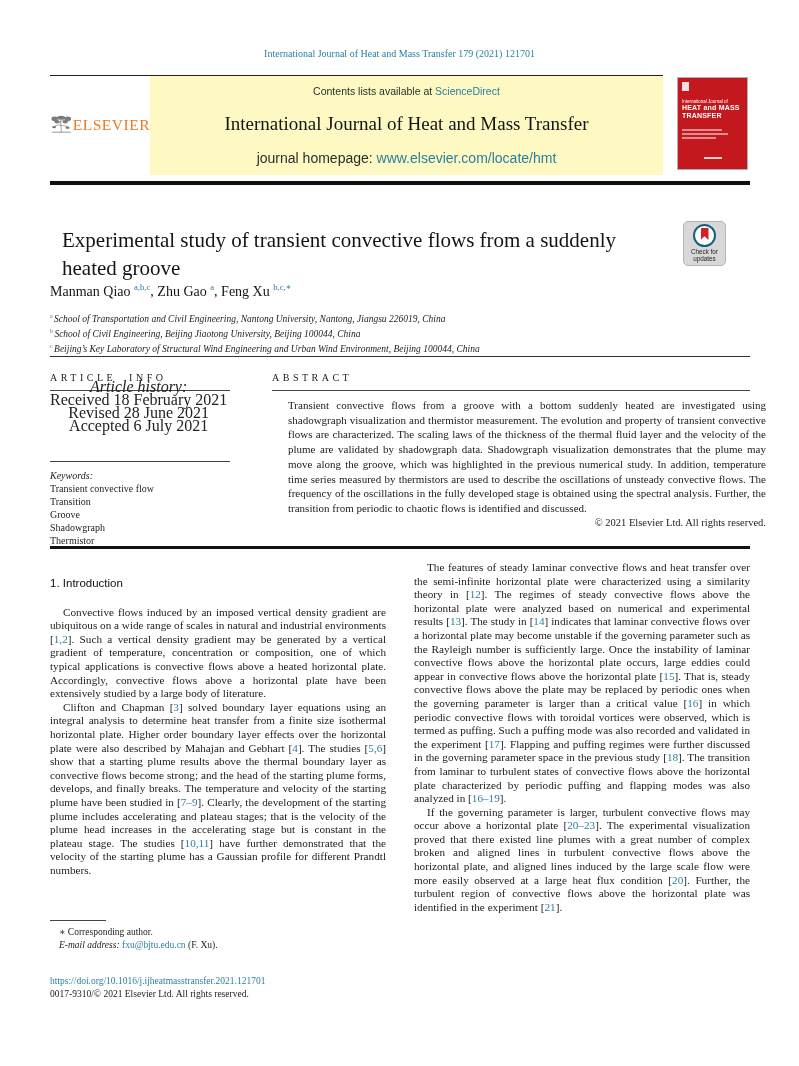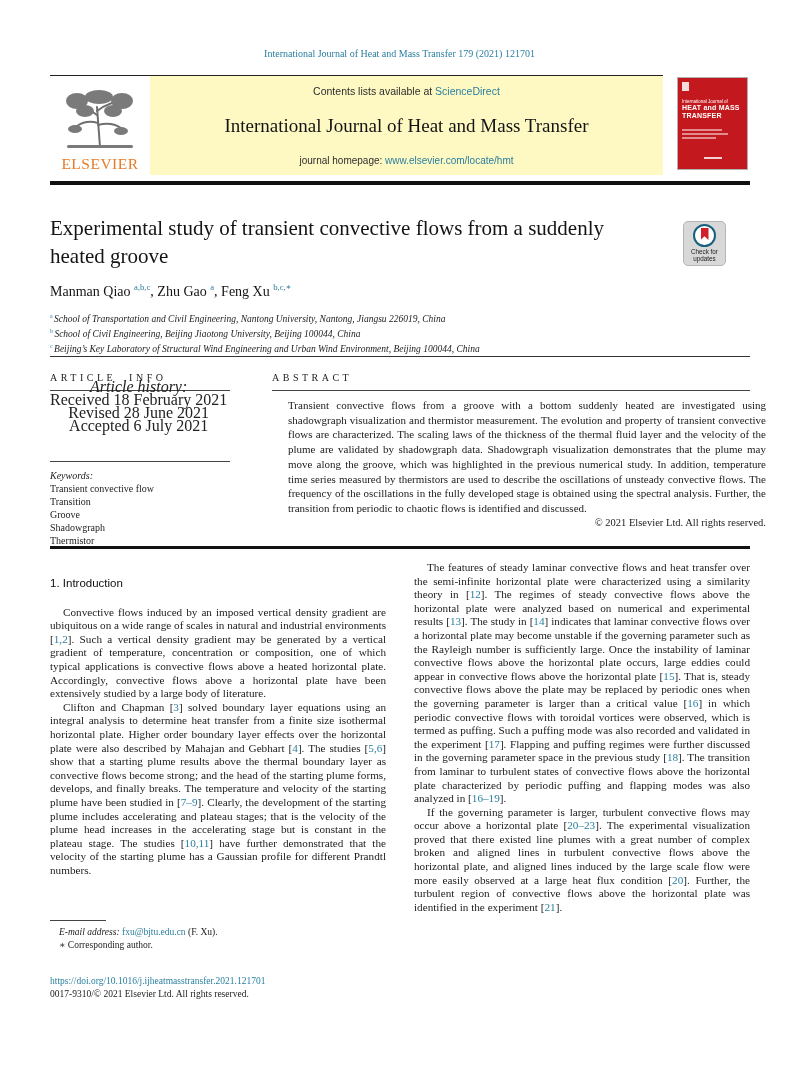--- a/index.html
+++ b/index.html
@@ -13,29 +13,29 @@
   .sup{color:#2a7f9f;font-size:0.62em;vertical-align:super;}
   .it{font-style:italic;}
 
   
   .journal-ref{left:0;top:48px;width:100%;text-align:center;
     font-size:10px;color:#2a7f9f;font-family:"Liberation Serif",serif;}
 
   
   .band{left:50px;top:75px;width:613px;height:100px;border-top:1.5px solid #222;
     display:flex;box-sizing:border-box;}
-  .logo-cell{width:100px;background:#fff;display:flex;flex-direction:column;
+  .logo-cell{width:100px;background:#fff;display:flex;flex-direction:row;
     align-items:center;justify-content:flex-end;padding-bottom:2px;box-sizing:border-box;}
   .elsevier-word{color:#e87a24;font-size:15.5px;letter-spacing:0.5px;
     font-family:"Liberation Serif",serif;}
   .gray-box{flex:1;background:#fef9c3;display:flex;flex-direction:column;
     align-items:center;justify-content:space-between;padding:9px 6px;box-sizing:border-box;}
   .contents-line{font-family:"Liberation Sans",sans-serif;font-size:10.5px;color:#2d2d2d;}
   .journal-title{font-size:19px;color:#141414;}
-  .homepage-line{font-family:"Liberation Sans",sans-serif;font-size:10px;color:#2d2d2d;}
+  .homepage-line{font-family:"Liberation Sans",sans-serif;font-size:14px;color:#2d2d2d;}
 
   
   .cover{left:677px;top:77px;width:71px;height:93px;background:#c3191e;
     box-shadow:0 0 0 1px #b0b0b0 inset;padding:5px 5px;box-sizing:border-box;cursor:pointer;}
   .cover-mini{width:7px;height:9px;background:rgba(255,255,255,.85);margin-bottom:8px;}
   .cover-kicker{color:#fff;font-family:"Liberation Sans",sans-serif;font-size:4.5px;line-height:5px;}
   .cover-title{color:#fff;font-family:"Liberation Sans",sans-serif;font-weight:bold;
     font-size:7px;line-height:7.5px;letter-spacing:.2px;}
   .cover-bar{height:1.6px;background:rgba(255,255,255,.5);margin-top:2.4px;}
   .cover-foot{width:18px;height:2px;background:rgba(255,255,255,.8);margin:18px auto 0;}
@@ -131,21 +131,21 @@
   <div class="cover-title">HEAT and MASS</div>
   <div class="cover-title">TRANSFER</div>
   <div class="cover-bar" style="width:40px;margin-top:10px;"></div>
   <div class="cover-bar" style="width:46px;"></div>
   <div class="cover-bar" style="width:34px;"></div>
   <div class="cover-foot"></div>
 </div>
 
 <div class="abs bar-thick1"></div>
 
-<h1 class="abs paper-title" style="font-weight:normal;margin:0;">Experimental study of transient convective flows from a suddenly heated groove</h1>
+<h1 class="abs paper-title" style="font-weight:normal;margin:12px;">Experimental study of transient convective flows from a suddenly heated groove</h1>
 
 <div class="abs badge">
   <div class="badge-circle">
     <div class="badge-ribbon"></div>
   </div>
   <div class="badge-label">Check for updates</div>
 </div>
 
 <div class="abs authors"><span>Manman Qiao </span><span class="sup">a,b,c</span><span>, Zhu Gao </span><span class="sup">a</span><span>, Feng Xu </span><span class="sup">b,c,∗</span></div>
 
@@ -202,20 +202,20 @@
   <div class="col">
     <div>
         <p><span>The features of steady laminar convective flows and heat transfer over the semi-infinite horizontal plate were characterized using a similarity theory in [</span><span class="link">12</span><span>]. The regimes of steady convective flows above the horizontal plate were analyzed based on numerical and experimental results [</span><span class="link">13</span><span>]. The study in [</span><span class="link">14</span><span>] indicates that laminar convective flows over a horizontal plate may become unstable if the governing parameter such as the Rayleigh number is sufficiently large. Once the instability of laminar convective flows above the horizontal plate occurs, large eddies could appear in convective flows above the horizontal plate [</span><span class="link">15</span><span>]. That is, steady convective flows above the plate may be replaced by periodic ones when the governing parameter is larger than a critical value [</span><span class="link">16</span><span>] in which periodic convective flows with toroidal vortices were observed, which is termed as puffing. Such a puffing mode was also recorded and validated in the experiment [</span><span class="link">17</span><span>]. Flapping and puffing regimes were further discussed in the governing parameter space in the previous study [</span><span class="link">18</span><span>]. The transition from laminar to turbulent states of convective flows above the horizontal plate characterized by periodic puffing and flapping modes was also analyzed in [</span><span class="link">16–19</span><span>].</span></p>
         <p><span>If the governing parameter is larger, turbulent convective flows may occur above a horizontal plate [</span><span class="link">20–23</span><span>]. The experimental visualization proved that there existed line plumes with a great number of complex broken and aligned lines in turbulent convective flows above the horizontal plate, and aligned lines induced by the large scale flow were more easily observed at a large heat flux condition [</span><span class="link">20</span><span>]. Further, the turbulent region of convective flows above the horizontal plate was identified in the experiment [</span><span class="link">21</span><span>].</span></p>
       </div>
   </div>
 </div>
 
 <div class="abs footnote">
   <div class="fn-rule"></div>
+  <p><span>∗ Corresponding author.</span></p>
   <p><span class="it">E-mail address: </span><span class="link">fxu@bjtu.edu.cn</span><span> (F. Xu).</span></p>
-  <p><span>∗ Corresponding author.</span></p>
 </div>
 
 <div class="abs footer">
   <p><span class="link">https://doi.org/10.1016/j.ijheatmasstransfer.2021.121701</span></p>
   <p>0017-9310/© 2021 Elsevier Ltd. All rights reserved.</p>
 </div>
 
 </body></html>

